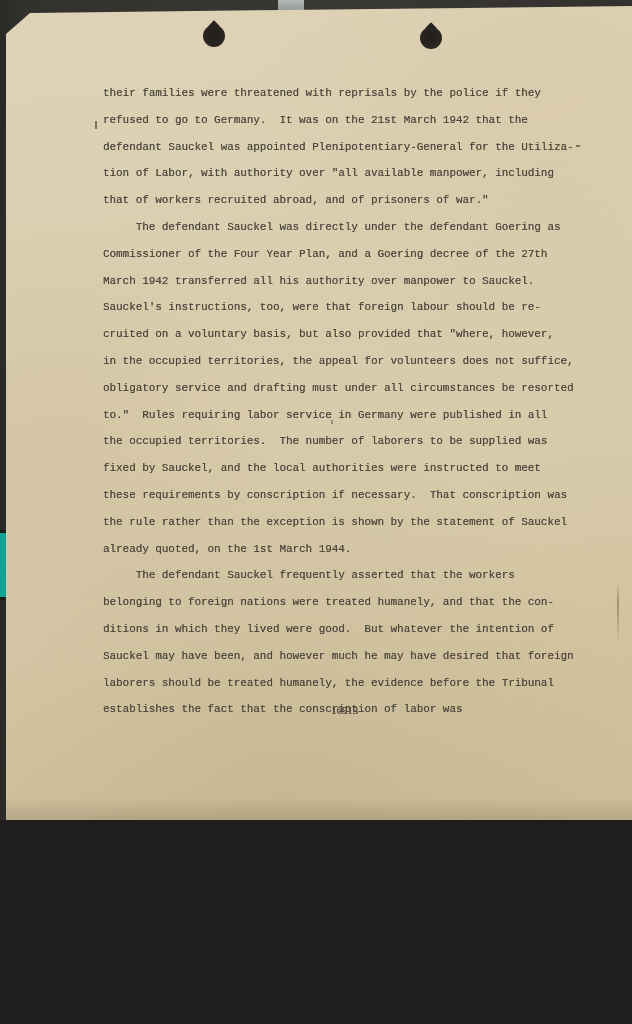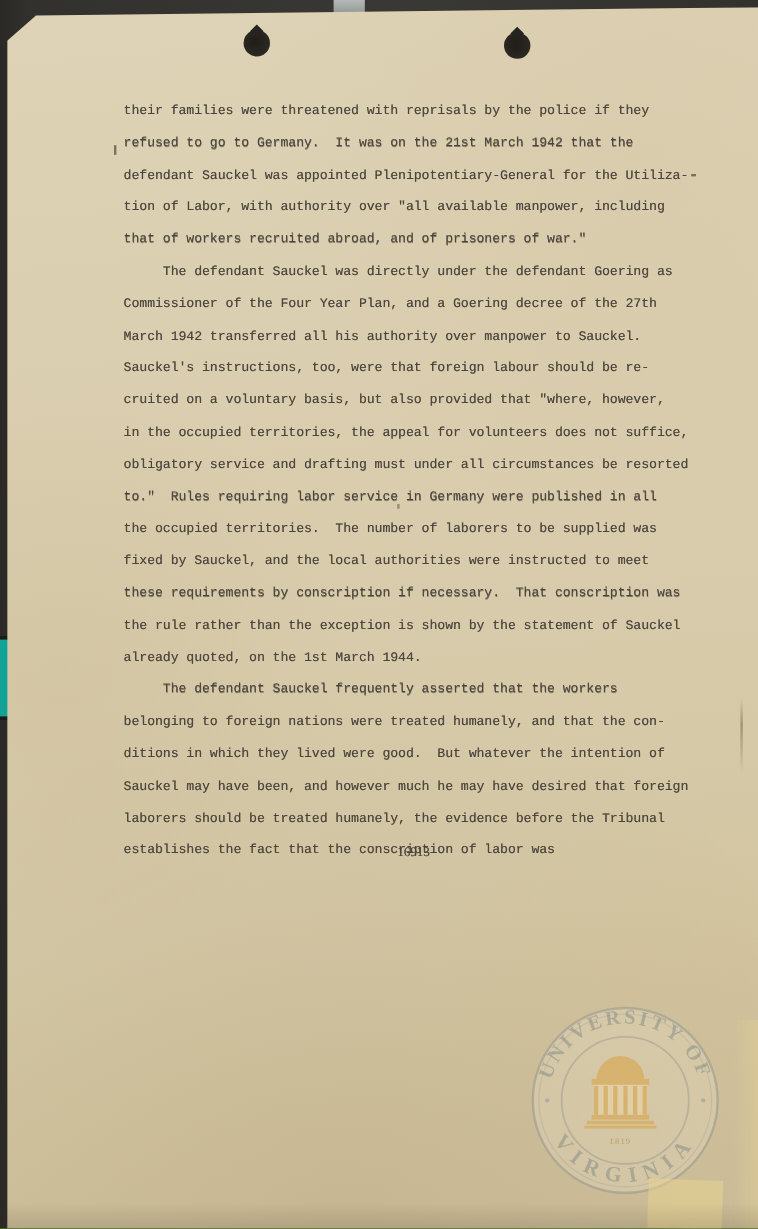--- a/index.html
+++ b/index.html
@@ -1,17 +1,17 @@
 <!DOCTYPE html>
 <html><head>
 <meta charset="utf-8">
 <style>
   html,body{margin:0;padding:0;}
   body{background:#1f1e1c;font-family:"Liberation Sans",sans-serif;}
-  .stage{position:relative;width:632px;height:1024px;overflow:hidden;background:#84cc16;}
+  .stage{position:relative;width:632px;height:820px;overflow:hidden;background:#84cc16;}
 
   
   .scan-bg{position:absolute;inset:0;
     background:linear-gradient(90deg,#2b2926 0%,#33312e 4%,#3a3835 55%,#33312e 100%);}
 
   
   .scanner-tab{position:absolute;left:278px;top:0;width:26px;height:13px;
     background:linear-gradient(180deg,#b4b9b7,#8d9391);}
 
   

